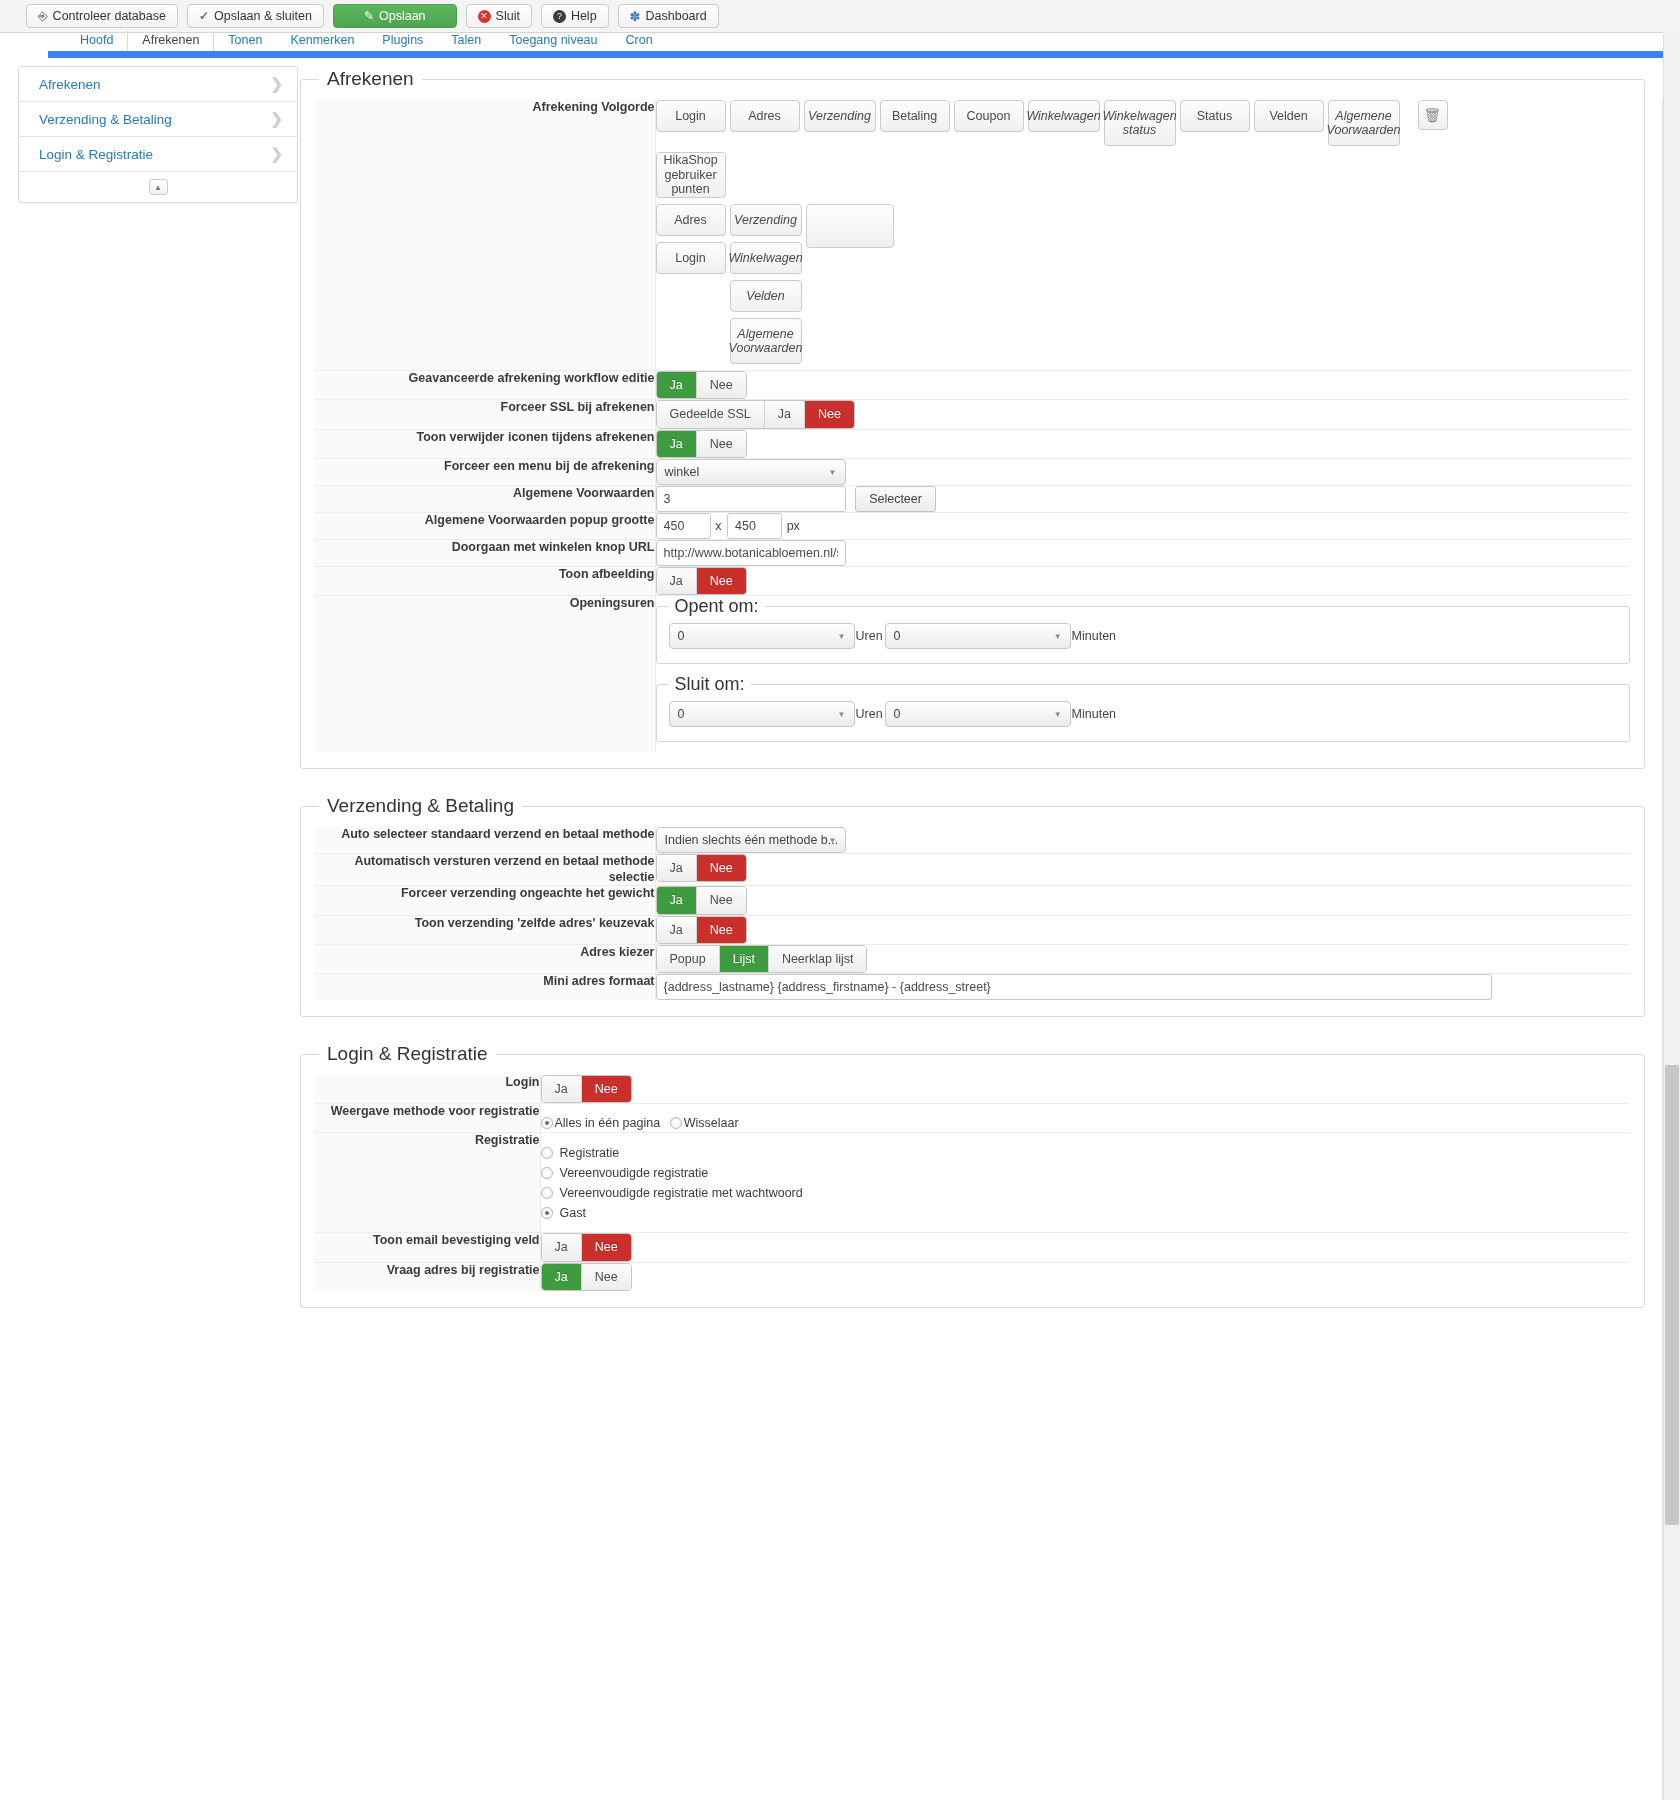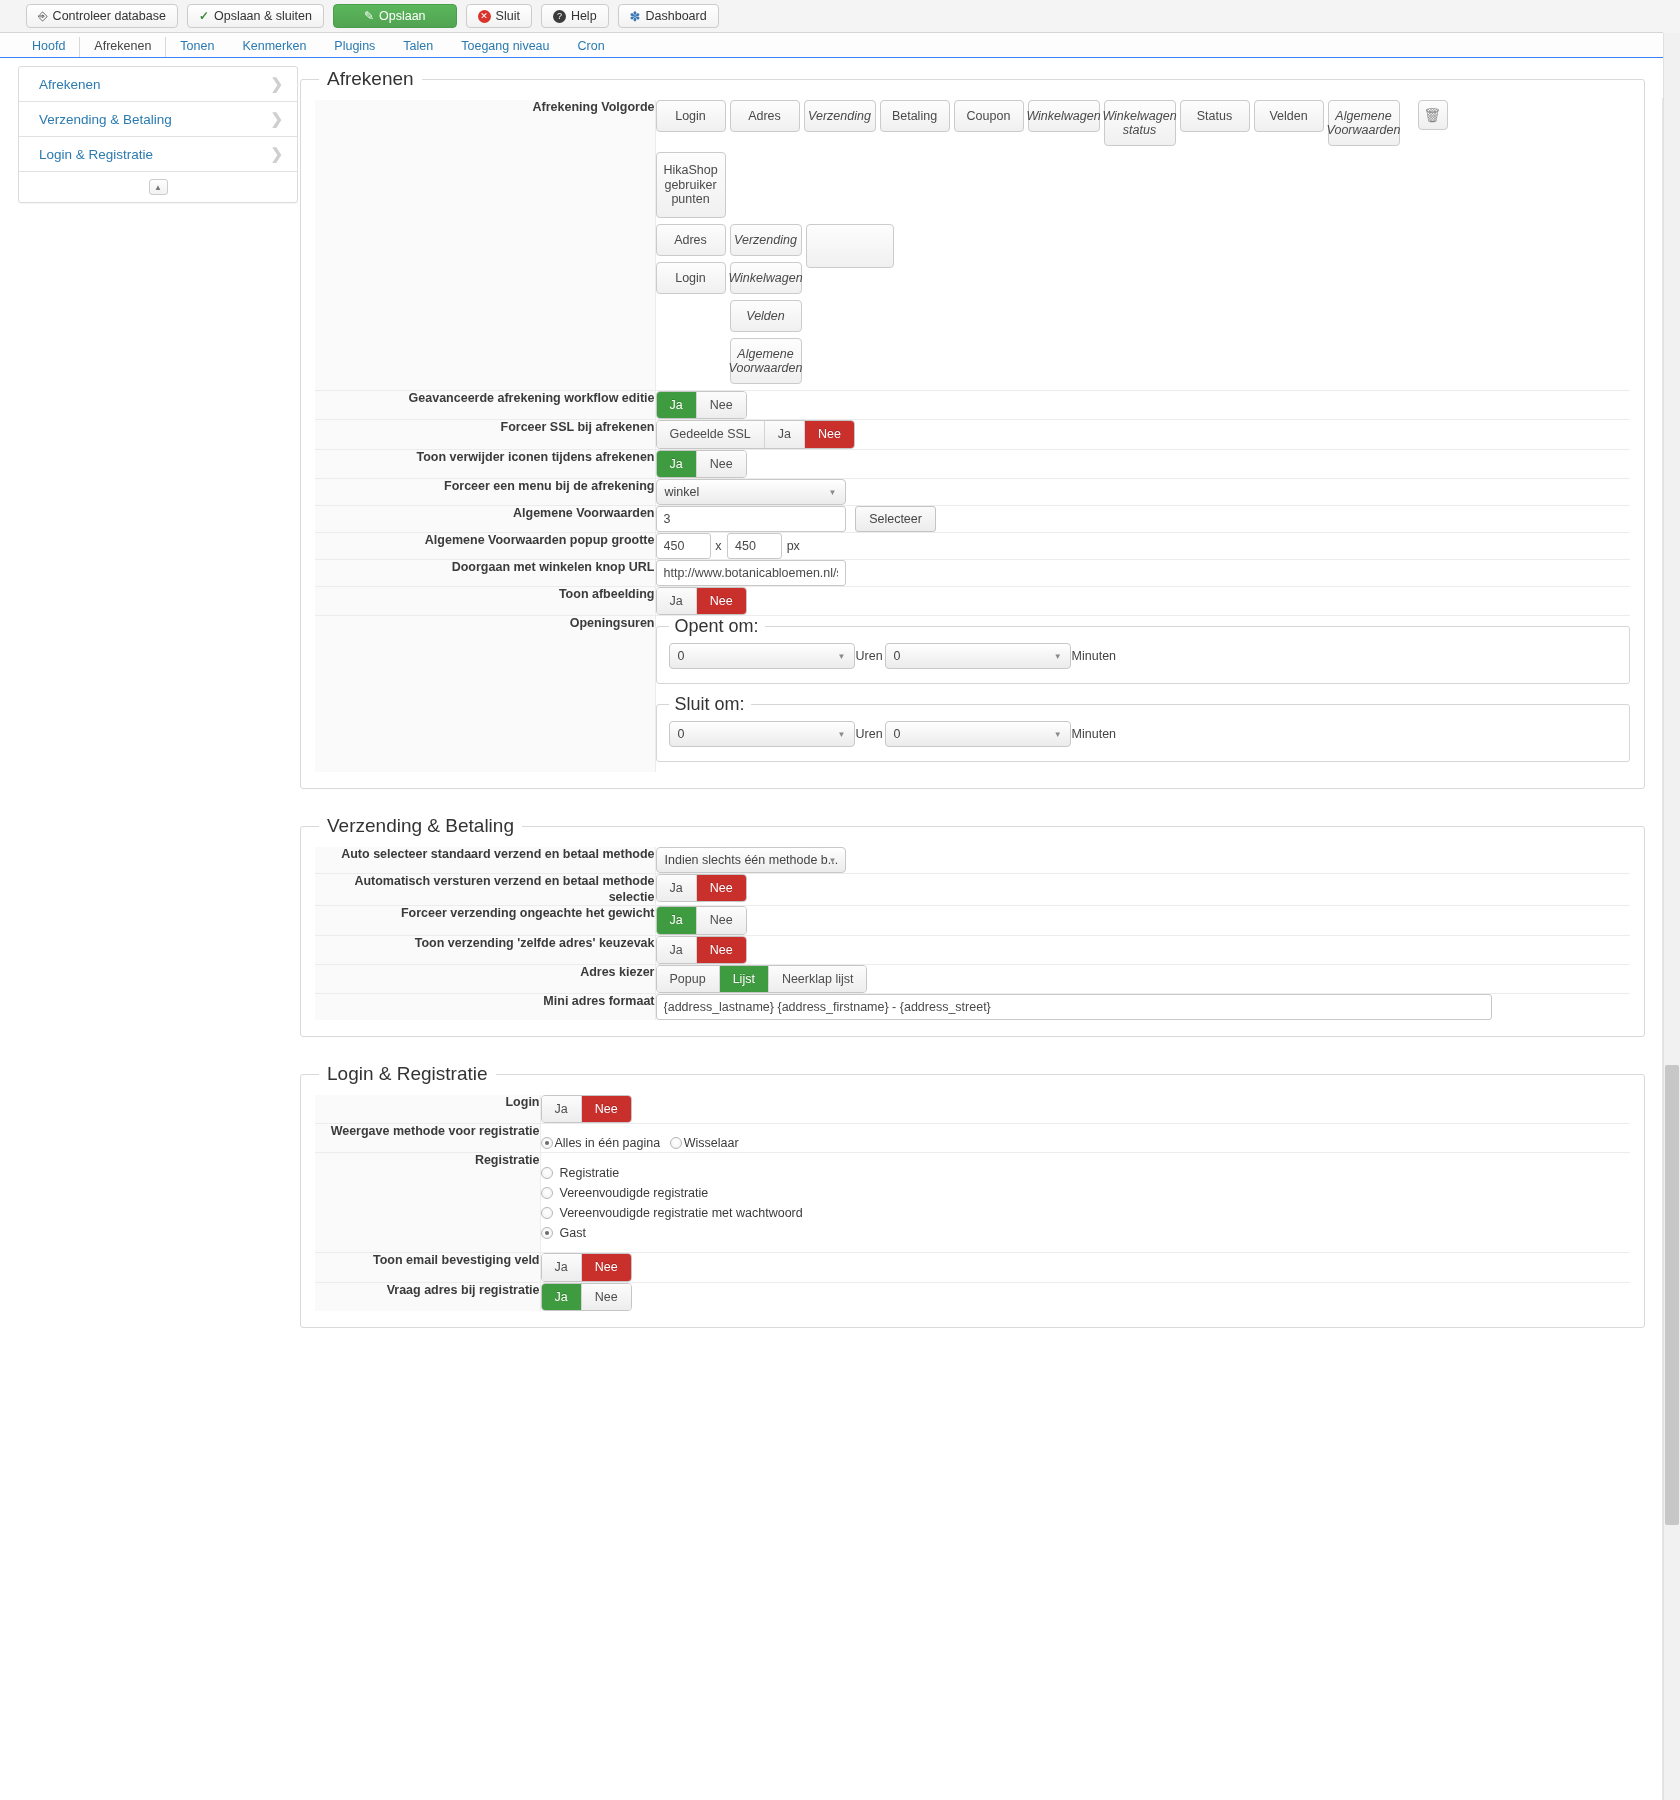--- a/index.html
+++ b/index.html
@@ -54,25 +54,26 @@
     font-size:9px;color:#fff;line-height:1;
   }
   .badge-red { background:#d9342b; }
   .badge-dark { background:#3b3b3b; }
   .ic-star { color:#3b76b5; font-size:13px; }
 
   
   #tabsbar {
     height: 25px;
     background:#fdfdfd;
-    border-bottom: 1px solid #3b82f6;
+    border-bottom: 7px solid #3b82f6;
     display:flex;
     align-items:flex-end;
     padding-left: 18px;
     gap: 0px;
+    margin-left: 48px;
   }
   .tab {
     font-size: 12.5px;
     color: #2a7ab0;
     padding: 2px 14px 4px 14px;
     cursor: pointer;
     white-space: nowrap;
   }
   .tab.sep { border-right: 1px solid #d8d8d8; }
   .tab.active { color:#444444; }
@@ -168,21 +169,21 @@
     border: 1px solid #cbcbcb;
     border-radius:4px;
     background: linear-gradient(to bottom,#fdfdfd,#f0f0f0);
     font-size:12.5px;
     color:#4a4a4a;
     cursor: move;
     line-height:1.15;
   }
   .btn-order.w1 { width: 70px; }
   .btn-order.w2 { width: 72px; font-style: italic; }
-  .btn-order.tall { height: 66px; width:70px; }
+  .btn-order.tall { height: 46px; width:70px; }
   .btn-order.h2 { height: 46px; }
   .btn-order.empty { width:88px; height:44px; cursor:default;}
   .order-rows { display:block; }
   .order-line { display:flex; flex-wrap:nowrap; align-items:flex-start; }
 
   .trash-btn {
     width: 30px; height: 30px;
     border:1px solid #cbcbcb;border-radius:4px;
     background: linear-gradient(to bottom,#fdfdfd,#efefef);
     display:inline-flex;align-items:center;justify-content:center;

